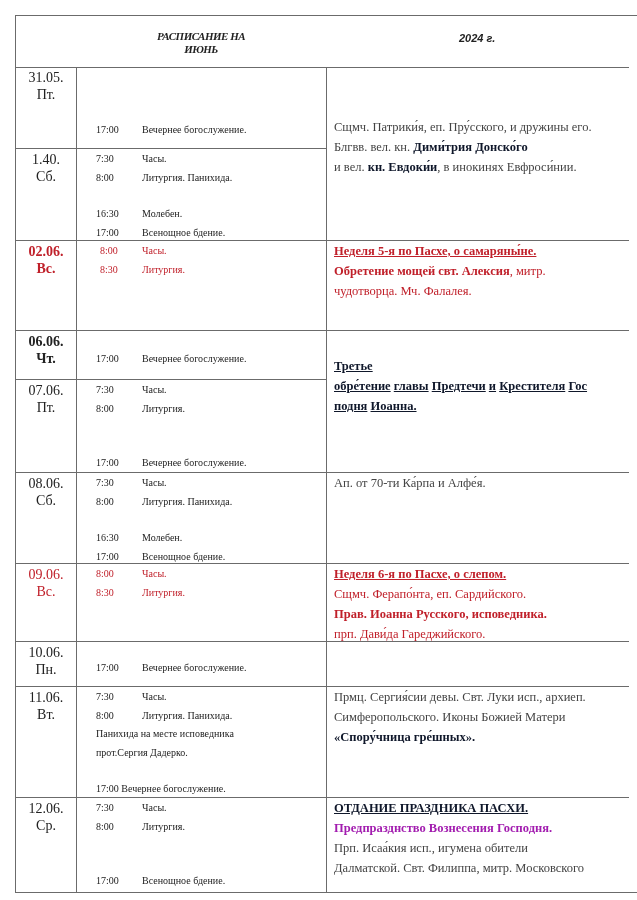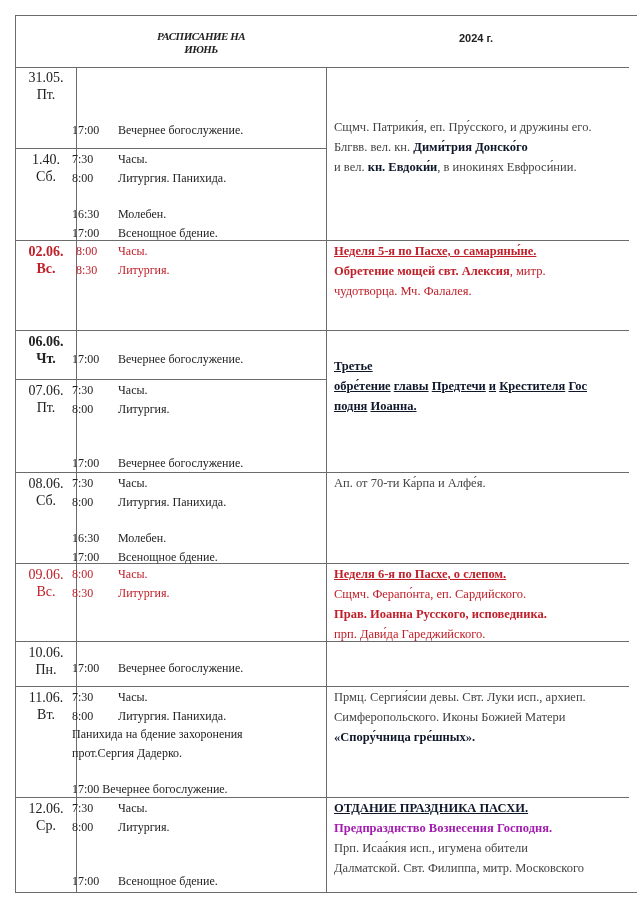--- a/index.html
+++ b/index.html
@@ -5,27 +5,27 @@
   html, body { margin: 0; padding: 0; background: #ffffff; }
   body { width: 637px; height: 900px; position: relative; overflow: hidden;
          font-family: "Liberation Serif", serif; color: #222; }
   .tbl { position: absolute; left: 15px; top: 15px; width: 628px; height: 878px;
          border: 1px solid #6b6b6b; box-sizing: border-box; }
   .hdr { position: absolute; left: 0; top: 0; width: 613px; height: 51px;
          border-bottom: 1px solid #6b6b6b; }
   .hdr-left { position: absolute; left: 110px; top: 14px; width: 150px; text-align: center;
               font-family: "Liberation Serif", serif; font-style: italic; font-weight: bold;
               font-size: 11px; line-height: 13px; letter-spacing: -0.5px; color: #222; }
-  .hdr-right { position: absolute; left: 443px; top: 16px; font-weight: bold;
+  .hdr-right { position: absolute; left: 443px; top: 16px; font-style: italic; font-weight: bold;
                font-family: "Liberation Sans", sans-serif; font-size: 11px; color: #222; }
   .vline { position: absolute; width: 1px; background: #6b6b6b; }
   .hline { position: absolute; height: 1px; background: #6b6b6b; }
   .date { position: absolute; left: 0; width: 60px; text-align: center; font-size: 14px;
           line-height: 17px; }
-  .svc { position: absolute; left: 56px; font-size: 12px; line-height: 18.5px; white-space: nowrap; }
+  .svc { position: absolute; left: 80px; font-size: 10px; line-height: 18.5px; white-space: nowrap; }
   .svc .t { display: inline-block; width: 46px; }
   .feast { position: absolute; left: 318px; width: 292px; font-size: 12.5px; line-height: 20px; color: #444; }
   .red { color: #c0202a; }
   .b { font-weight: bold; color: #0f172a; }
   .red .b { color: #c0202a; }
   .u { text-decoration: underline; }
   .row { display: block; }
 </style>
 </head>
 <body>
@@ -163,21 +163,21 @@
     <div class="row"><span class="t">17:00</span><span>Вечернее богослужение.</span></div>
   </div>
 
   <div class="date" style="top:673px;">
     <div>11.06.</div>
     <div>Вт.</div>
   </div>
   <div class="svc" style="top:672px;">
     <div class="row"><span class="t">7:30</span><span>Часы.</span></div>
     <div class="row"><span class="t">8:00</span><span>Литургия. Панихида.</span></div>
-    <div class="row"><span>Панихида на бдение захоронения</span></div>
+    <div class="row"><span>Панихида на месте исповедника</span></div>
     <div class="row"><span>прот.Сергия Дадерко.</span></div>
     <div class="row" style="margin-top:18px;"><span>17:00</span> <span>Вечернее богослужение.</span></div>
   </div>
   <div class="feast" style="top:671px;">
     <div>Прмц. Сергия́сии девы. Свт. Луки исп., архиеп.</div>
     <div>Симферопольского. Иконы Божией Матери</div>
     <div class="b">«Спору́чница гре́шных».</div>
   </div>
 
   <div class="date" style="top:784px;">

